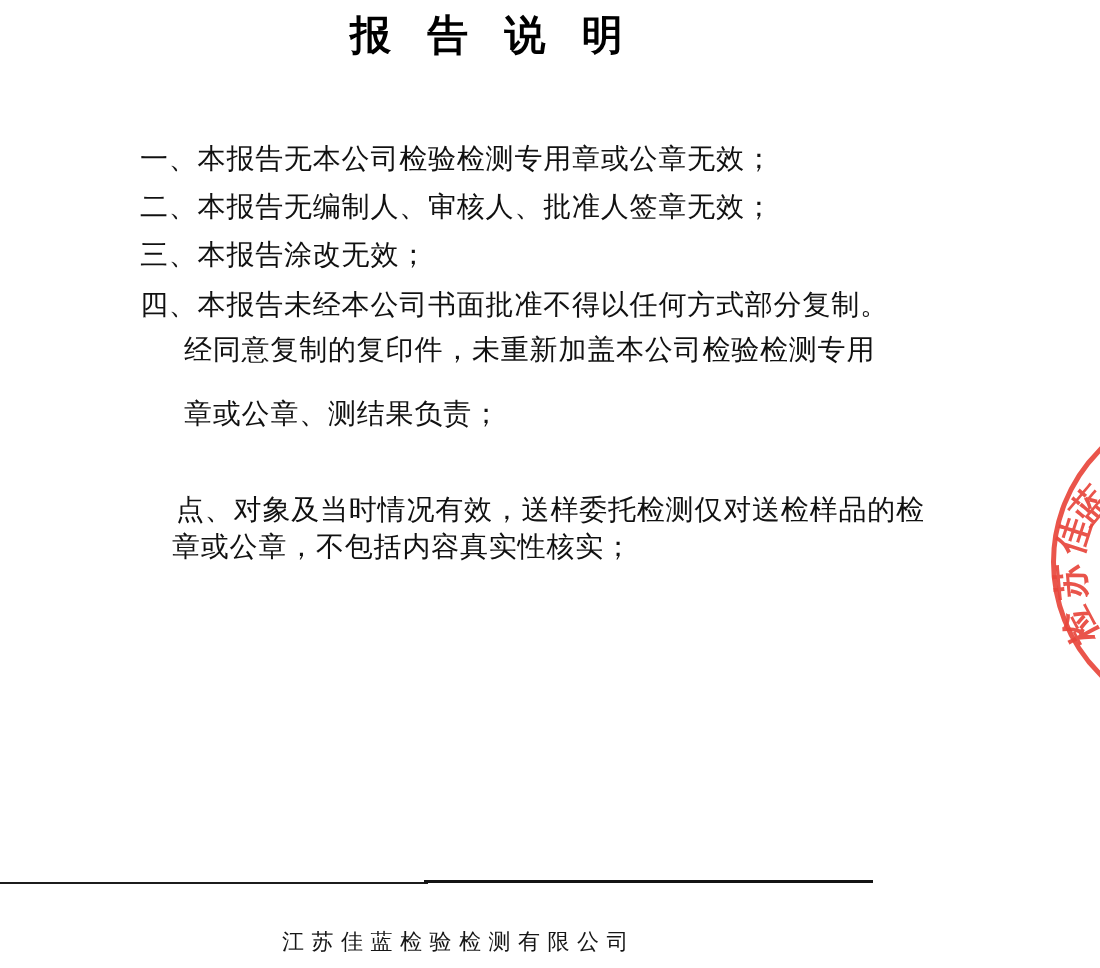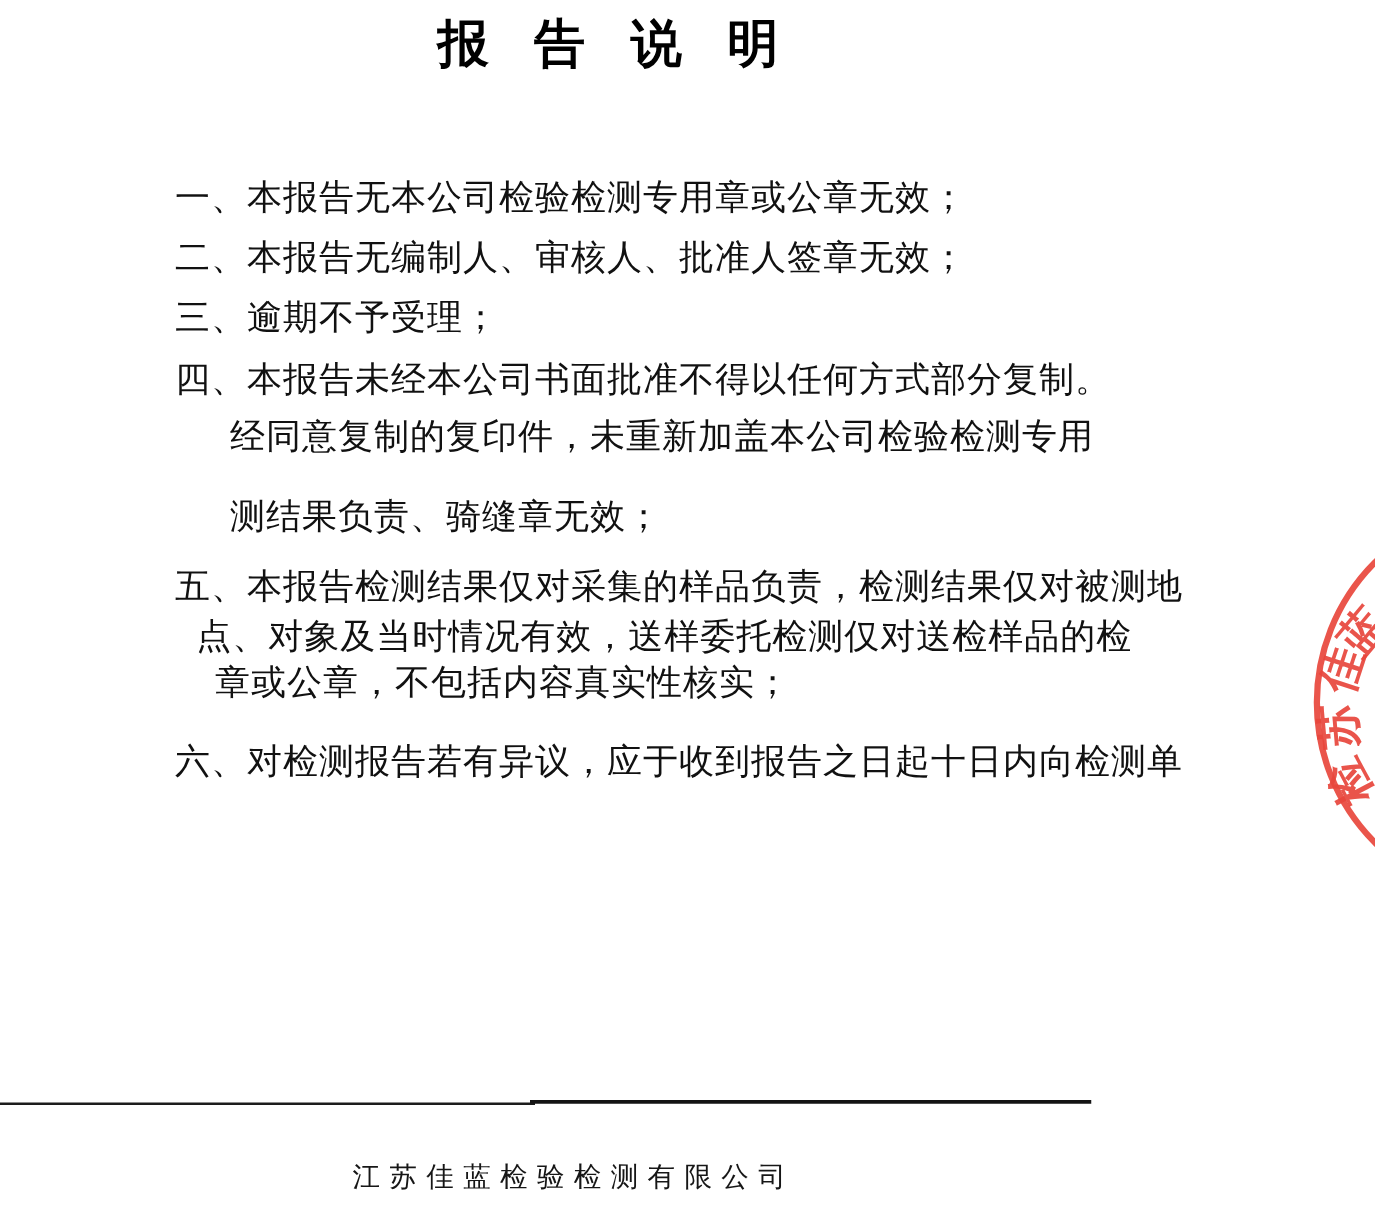--- a/index.html
+++ b/index.html
@@ -93,38 +93,32 @@
 
   <div class="line" style="left:140px;top:142px">
     <span class="num">一、</span><span>本报告无本公司检验检测专用章或公章无效；</span>
   </div>
 
   <div class="line" style="left:140px;top:190px">
     <span class="num">二、</span><span>本报告无编制人、审核人、批准人签章无效；</span>
   </div>
 
   <div class="line" style="left:140px;top:238px">
-    <span class="num">三、</span><span>逾期不予受理；</span>
+    <span class="num">三、</span><span>本报告涂改无效；</span>
   </div>
 
   <div class="line" style="left:140px;top:288px">
     <span class="num">四、</span><span>本报告未经本公司书面批准不得以任何方式部分复制。</span>
   </div>
   <div class="line" style="left:184px;top:333px">经同意复制的复印件，未重新加盖本公司检验检测专用</div>
-  <div class="line" style="left:184px;top:397px">测结果负责、骑缝章无效；</div>
+  <div class="line" style="left:184px;top:397px">章或公章、测结果负责；</div>
 
-  <div class="line" style="left:140px;top:453px">
-    <span class="num">五、</span><span>本报告检测结果仅对采集的样品负责，检测结果仅对被测地</span>
-  </div>
-  <div class="line" style="left:157px;top:493px">点、对象及当时情况有效，送样委托检测仅对送检样品的检</div>
+  <div class="line" style="left:176px;top:493px">点、对象及当时情况有效，送样委托检测仅对送检样品的检</div>
   <div class="line" style="left:172px;top:530px">章或公章，不包括内容真实性核实；</div>
 
-  <div class="line" style="left:140px;top:593px">
-    <span class="num">六、</span><span>对检测报告若有异议，应于收到报告之日起十日内向检测单</span>
-  </div>
 
   <div class="stamp-arc"></div>
   <span class="stamp-char sc1">蓝</span>
   <span class="stamp-char sc2">佳</span>
   <span class="stamp-char sc3">苏</span>
   <span class="stamp-char sc4">检</span>
 
   <div class="divider-a"></div>
   <div class="divider-b"></div>
 

